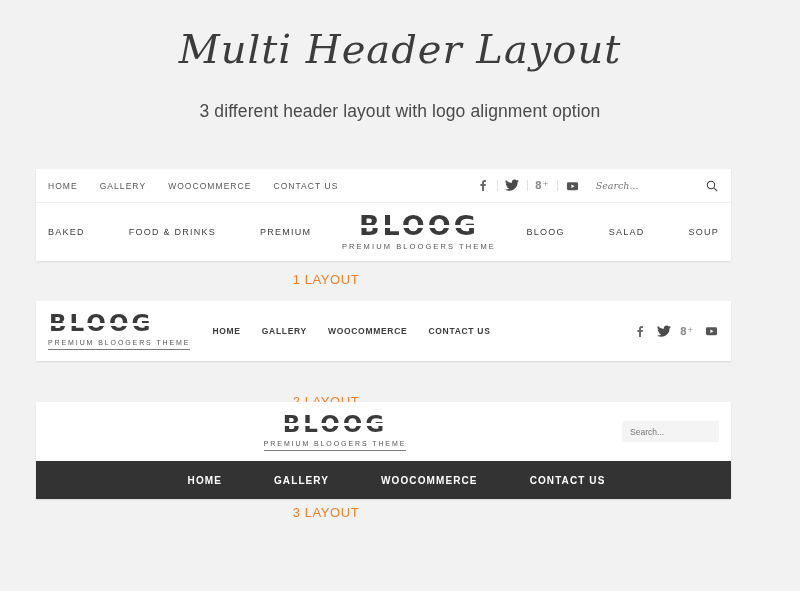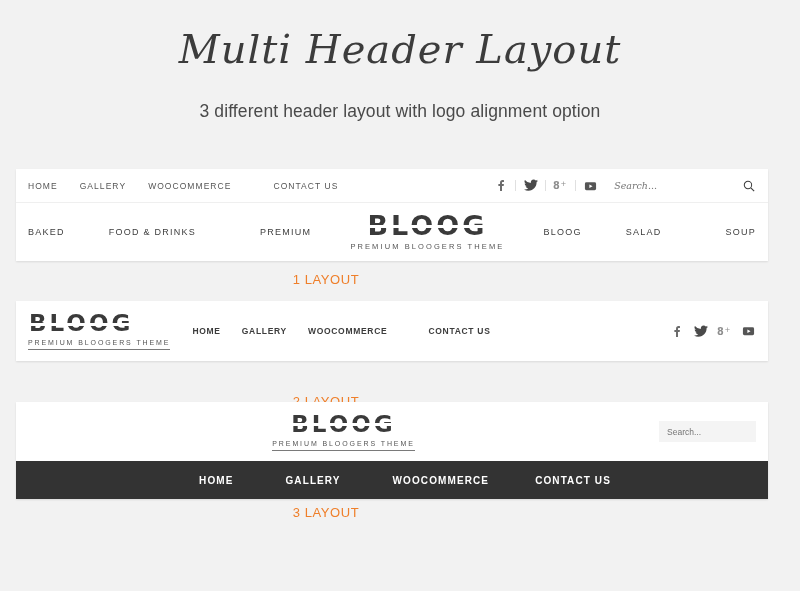--- a/index.html
+++ b/index.html
@@ -39,22 +39,22 @@
     font-size: 17.5px;
     color: #4a4a4a;
     margin: 4px;
     padding-top: 26px;
     letter-spacing: .1px;
   }
 
   
   .card {
     position: absolute;
-    left: 16px;
-    width: 752px;
+    left: 36px;
+    width: 695px;
     background: #ffffff;
     box-shadow: 0 1px 2px rgba(0,0,0,.10);
   }
   #layout-1 { top: 169px; height: 92px; }
   #layout-2 { top: 301px; height: 60px; }
   #layout-3 { top: 402px; height: 97px; }
 
   .caption {
     position: absolute;
     left: 0;
@@ -95,21 +95,21 @@
   }
   .menu li {
     font-size: 8.5px;
     letter-spacing: 1.05px;
     color: #555;
     padding: 0 14px 0 0;
     margin-right: 8px;
     white-space: nowrap;
     cursor: pointer;
   }
-  .menu li:last-child { margin-right: 0; margin-left: 20px; }
+  .menu li:last-child { margin-right: 0; }
 
   .menu-lower li {
     font-size: 9px;
     font-weight: normal;
     letter-spacing: 1.25px;
     color: #3c3c3c;
     padding: 0;
     margin-right: 44px;
   }
   .menu-2 li {

